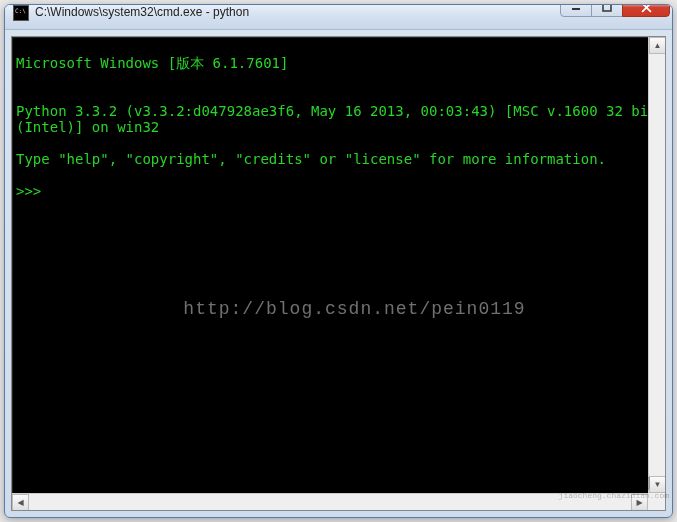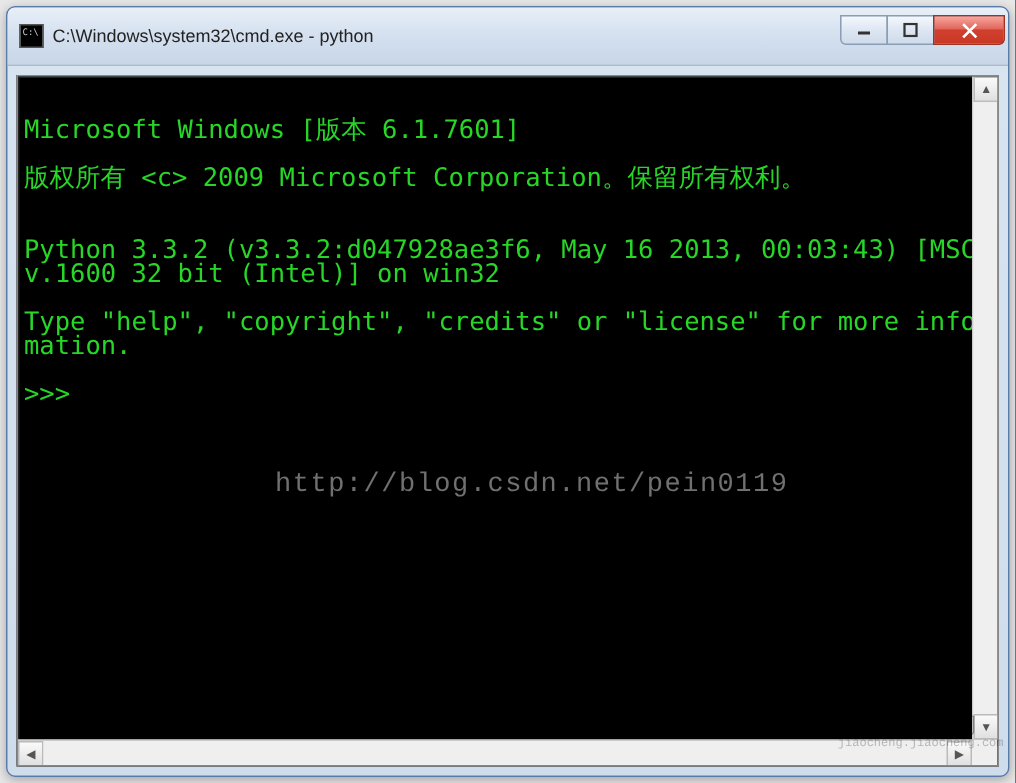--- a/index.html
+++ b/index.html
@@ -17,23 +17,22 @@
       margin: 4px;
       background: linear-gradient(to bottom, #d8e4f0 0%, #cfdceb 100%);
       border: 1px solid #5a7ba8;
       border-radius: 6px;
       box-shadow: 0 2px 8px rgba(0,0,0,0.3);
       display: flex;
       flex-direction: column;
       overflow: hidden;
     }
     .titlebar {
-      height: 39px;
-      display: flex;
-      align-items: center;
+      height: 25px;
+      display: flex;
       padding: 0 0 0 8px;
       background: linear-gradient(to bottom, #e8eff8 0%, #d4e0ef 50%, #c8d6e8 100%);
       border-bottom: 1px solid #aabbd0;
     }
     .app-icon {
       width: 16px;
       height: 16px;
       margin-right: 6px;
       background: #000;
       border: 1px solid #555;
@@ -86,23 +85,23 @@
       margin: 6px;
       background: #000;
       border: 1px solid #888;
       box-shadow: inset 0 0 0 1px #222;
       position: relative;
       overflow: hidden;
     }
     .console {
       width: 100%;
       height: 100%;
-      padding: 12px 4px;
+      padding: 2px 4px;
       font-family: "NSimSun", "SimSun", "Consolas", monospace;
-      font-size: 17px;
+      font-size: 14px;
       line-height: 16px;
       color: #28d628;
       white-space: pre-wrap;
       word-break: break-all;
       overflow-y: auto;
     }
     .console .line { display: block; }
     .prompt-line { display: flex; }
     .cursor {
       width: 8px;
@@ -203,21 +202,20 @@
         <svg width="11" height="11" viewBox="0 0 10 10">
             <path d="M1 1 L9 9 M9 1 L1 9" stroke="#fff" stroke-width="1.6"></path>
           </svg>
       </div>
     </div>
   </div>
 
   <div class="console-wrapper">
     <div class="console">
 <span class="line">Microsoft Windows [版本 6.1.7601]</span>
-<span class="line">版权所有 &lt;c&gt; 2009 Microsoft Corporation。保留所有权利。</span>
 <span class="line"></span>
 <span class="line">Python 3.3.2 (v3.3.2:d047928ae3f6, May 16 2013, 00:03:43) [MSC v.1600 32 bit (Intel)] on win32</span>
 <span class="line">Type "help", "copyright", "credits" or "license" for more information.</span>
 <span class="prompt-line"><span>&gt;&gt;&gt; </span><span class="cursor"></span></span>
     </div>
 
     <div class="watermark">http://blog.csdn.net/pein0119</div>
 
     <div class="scrollbar-v">
       <div class="sb-btn">▲</div>
@@ -228,14 +226,14 @@
       <div class="sb-btn">◀</div>
       <div class="sb-track-h"></div>
       <div class="sb-btn">▶</div>
     </div>
     <div class="sb-corner"></div>
   </div>
 </div>
 
 <div class="bottom-watermark">
   <span>查字典 教程网</span>
-  <span class="sub">jiaocheng.jiaocheng.com</span>
+  <span class="sub">jiaocheng.chazidian.com</span>
 </div>
 
 </body></html>

